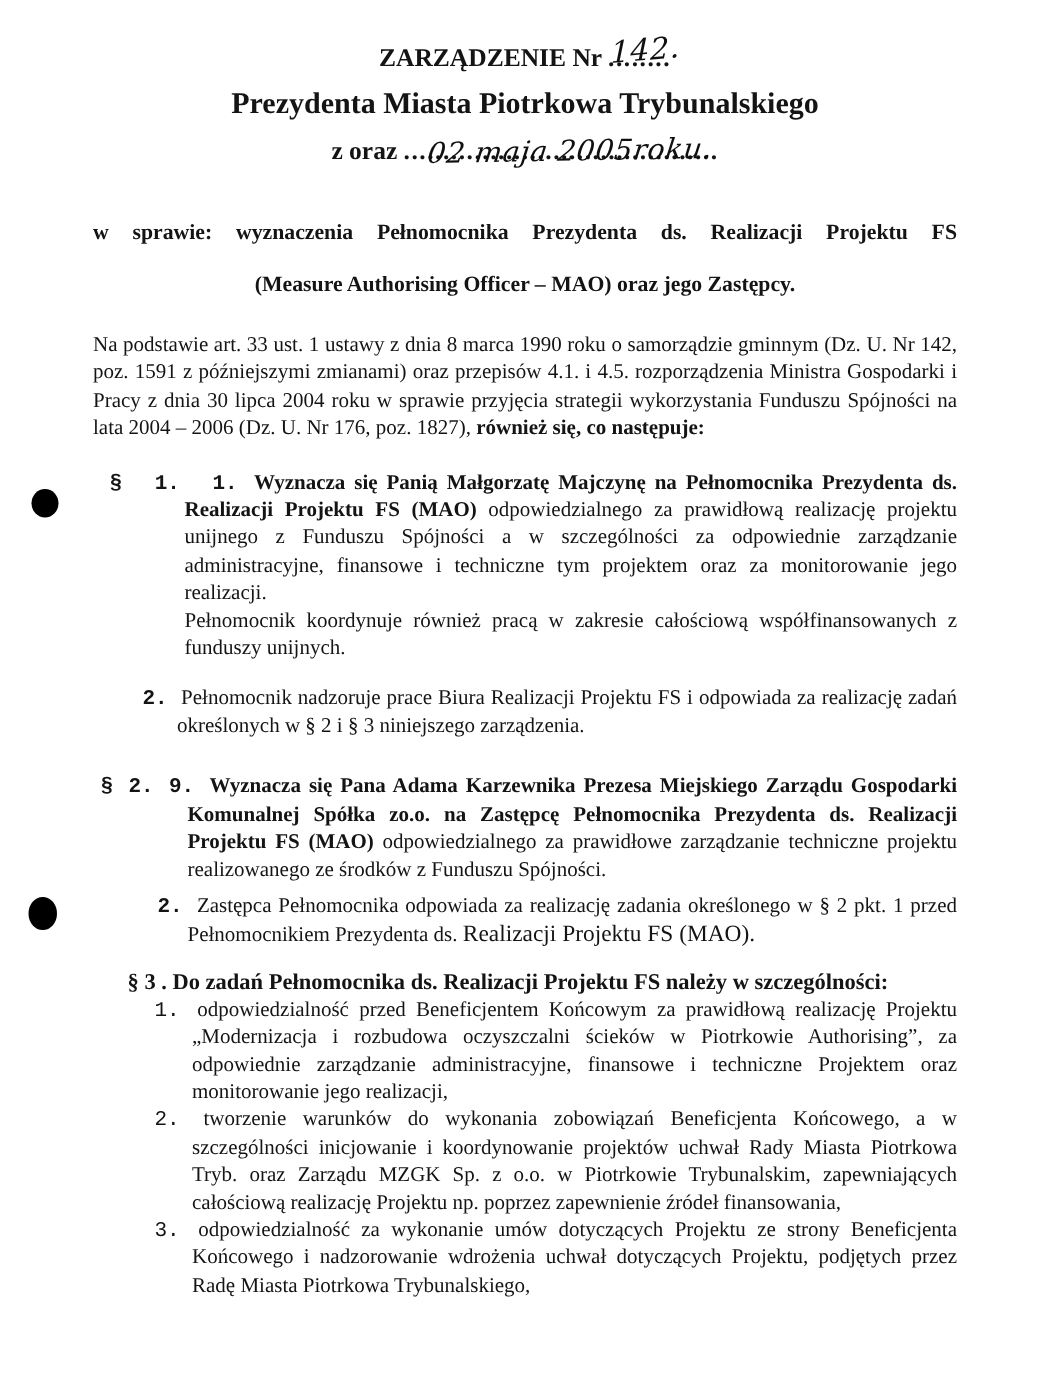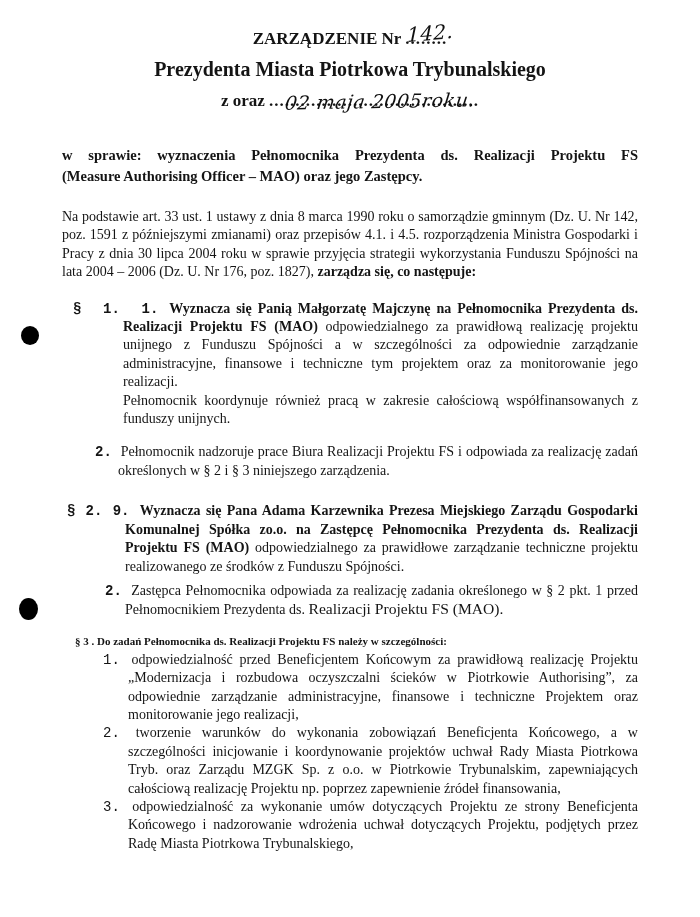--- a/index.html
+++ b/index.html
@@ -33,29 +33,29 @@
     letter-spacing:0.5px;
     color:#101010;
   }
   .hw-number { font-size:20px; left:2px; bottom:5px; transform:rotate(-5deg) skewX(-6deg); }
   .hw-date   { font-size:19px; left:16px; bottom:-1px; transform:rotate(-1deg) skewX(-8deg); }
 
   
   .para { font-size:14px; line-height:18.4px; text-align:justify; }
   .subject { margin-top:38px; font-weight:bold; font-size:14.5px; }
   .subject-line1 { text-align:justify; text-align-last:justify; }
-  .subject-line2 { margin-top:4px;font-family:Liberation Serif, serif; }
+  .subject-line2 { text-align:center; margin-top:18px;font-family:Liberation Serif, serif; }
   .legal { margin-top:23px; }
 
   .s1p1 { margin-top:18px; padding-left:61px; text-indent:-50px; }
   .s1cont { margin-left:61px; }
   .s1p2 { margin-top:15px; padding-left:56px; text-indent:-23px; }
   .s2p1 { margin-top:22px; padding-left:63px; text-indent:-58px; }
   .s2p2 { margin-top:6px;  padding-left:63px; text-indent:-20px; }
-  .s3head { margin-top:12px; margin-left:13px; font-weight:bold; font-size:11px; line-height:19px; }
+  .s3head { margin-top:12px; margin-left:23px; font-weight:bold; font-size:15px; line-height:19px; }
   .s3item { padding-left:66px; text-indent:-25px; }
   .enlarged { font-size:15.6px; }
 
   
   .hole { position:absolute; background:#000; border-radius:50%; }
   .hole-1 { left:21px; top:326px; width:18px; height:19px; }
   .hole-2 { left:19px; top:598px; width:19px; height:22px; }
 </style>
 </head>
 <body>
@@ -85,21 +85,21 @@
       </div>
     </div>
 
     <div class="subject">
       <div class="subject-line1">w sprawie: wyznaczenia Pełnomocnika Prezydenta ds. Realizacji Projektu FS</div>
       <div class="subject-line2">(Measure Authorising Officer – MAO) oraz jego Zastępcy.</div>
     </div>
 
     <p class="para legal">
       <span>Na podstawie art. 33 ust. 1 ustawy z dnia 8 marca 1990 roku o samorządzie gminnym (Dz. U. Nr 142, poz. 1591 z późniejszymi zmianami) oraz przepisów 4.1. i 4.5. rozporządzenia Ministra Gospodarki i Pracy z dnia 30 lipca 2004 roku w sprawie przyjęcia strategii wykorzystania Funduszu Spójności na lata 2004 – 2006 (Dz. U. Nr 176, poz. 1827), </span>
-      <span class="bold">zarządza się, co następuje:</span>
+      <span class="bold">również się, co następuje:</span>
     </p>
 
     <p class="para s1p1">
       <span class="marker">§  1.  1. </span><span class="bold">Wyznacza się Panią Małgorzatę Majczynę na Pełnomocnika Prezydenta ds. Realizacji Projektu FS (MAO)</span><span> odpowiedzialnego za prawidłową realizację projektu unijnego z Funduszu Spójności a w szczególności za odpowiednie zarządzanie administracyjne, finansowe i techniczne tym projektem oraz za monitorowanie jego realizacji.</span>
     </p>
     <p class="para s1cont">Pełnomocnik koordynuje również pracą w zakresie całościową współfinansowanych z funduszy unijnych.</p>
 
     <p class="para s1p2">
       <span class="marker">2. </span><span>Pełnomocnik nadzoruje prace Biura Realizacji Projektu FS i odpowiada za realizację zadań określonych w § 2 i § 3 niniejszego zarządzenia.</span>
     </p>

